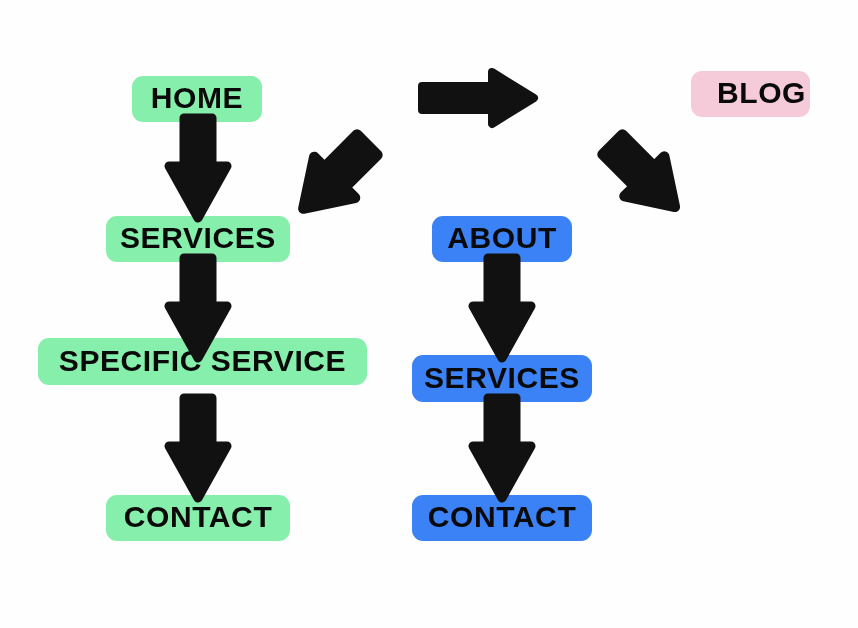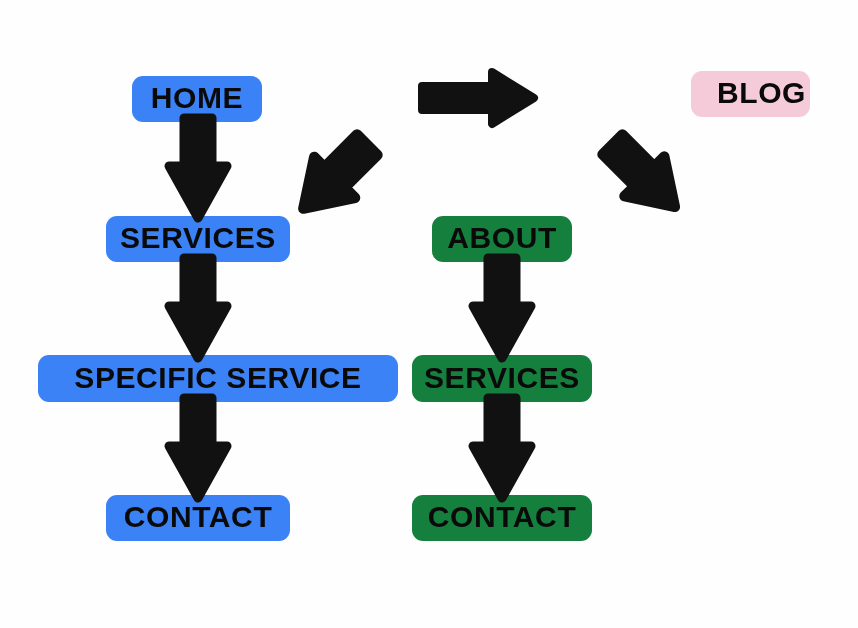--- a/index.html
+++ b/index.html
@@ -25,22 +25,22 @@
     white-space: nowrap;
   }
   .node-label {
     font-weight: bold;
     font-size: 30px;
     letter-spacing: 0.6px;
     color: #0a0a0a;
     line-height: 1;
     padding-bottom: 2px;
   }
-  .node.purple { background: #3b82f6; }
-  .node.yellow { background: #15803d; }
+  .node.purple { background: #86efac; }
+  .node.yellow { background: #3b82f6; }
   .node.pink   { background: #f5cbda; padding-left: 22px; }
 
   .arrow {
     position: absolute;
     pointer-events: none;
   }
   .arrow svg { display: block; overflow: visible; }
 </style>
 </head>
 <body>
@@ -48,21 +48,21 @@
 <div id="canvas">
 
   <div class="node purple" style="left:132px; top:76px; width:130px; height:46px;">
     <span class="node-label">HOME</span>
   </div>
 
   <div class="node purple" style="left:106px; top:216px; width:184px; height:46px;">
     <span class="node-label">SERVICES</span>
   </div>
 
-  <div class="node purple" style="left:38px; top:355px; width:360px; height:47px;">
+  <div class="node purple" style="left:38px; top:338px; width:329px; height:47px;">
     <span class="node-label">SPECIFIC SERVICE</span>
   </div>
 
   <div class="node purple" style="left:106px; top:495px; width:184px; height:46px;">
     <span class="node-label">CONTACT</span>
   </div>
 
   <div class="node yellow" style="left:432px; top:216px; width:140px; height:46px;">
     <span class="node-label">ABOUT</span>
   </div>

